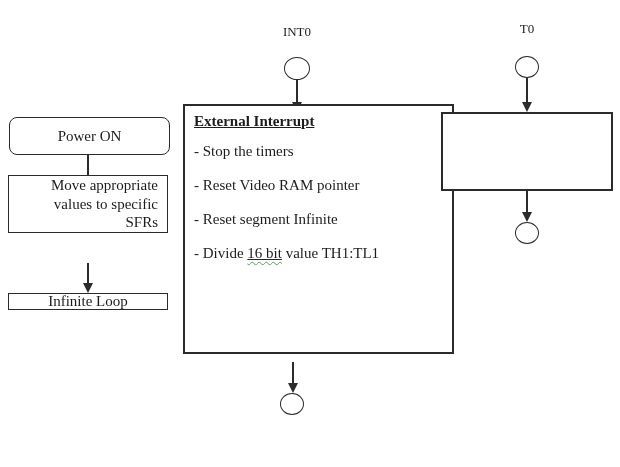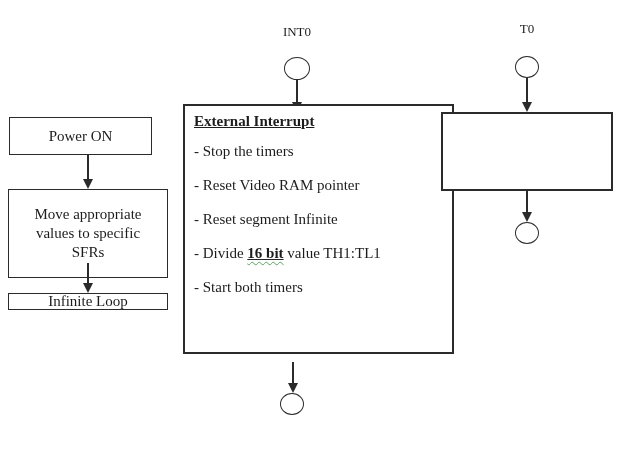--- a/index.html
+++ b/index.html
@@ -44,21 +44,21 @@
   .ext-body { padding: 5px 6px 0 9px; }
   .ext-title { margin: 0 0 10px 0; }
   .ext-item {
     line-height: 20px;
     margin: 0 0 14px 0;
     white-space: nowrap;
   }
   .timer-body { padding: 7px 6px 0 9px; }
   .timer-title { margin: 0 0 11px 0; }
   .timer-text { line-height: 20px; white-space: nowrap; }
-  .u-solid { text-decoration: underline solid #222222; font-weight: bold; }
+  .u-solid { text-decoration: underline solid #222222; }
   .u-wavy {
     text-decoration: underline wavy #58a55c 1px;
     text-underline-offset: 3px;
   }
   .entry-label {
     position: absolute;
     font-size: 13px;
     text-align: center;
     line-height: 16px;
   }
@@ -87,28 +87,28 @@
     border-left: 5px solid transparent;
     border-right: 5px solid transparent;
     border-top: 10px solid #2b2b2b;
   }
 </style>
 </head>
 <body>
 
 <div id="canvas">
 
-  <div class="box" style="left:9px; top:117px; width:143px; height:38px;">Power ON</div>
+  <div class="box" style="left:9px; top:117px; width:161px; height:38px;border-radius:8px;">Power ON</div>
 
   <div class="arrow" style="left:83px; top:155px; height:34px;">
     <div class="line"></div>
     <div class="head"></div>
   </div>
 
-  <div class="box" style="left:8px; top:189px; width:160px; height:89px;">Move appropriate values to specific SFRs</div>
+  <div class="box" style="left:8px; top:175px; width:160px; height:58px;text-align:right;">Move appropriate values to specific SFRs</div>
 
   <div class="arrow" style="left:83px; top:263px; height:30px;">
     <div class="line"></div>
     <div class="head"></div>
   </div>
 
   <div class="box" style="left:8px; top:293px; width:160px; height:17px;">Infinite Loop</div>
 
   <div class="entry-label" style="left:265px; top:24px; width:64px;">INT0</div>
 
@@ -120,21 +120,20 @@
   </div>
 
   <div class="big-box ext-body" style="left:183px; top:104px; width:271px; height:250px;">
     <div class="box-title ext-title">External Interrupt</div>
     <div class="ext-item">- Stop the timers</div>
     <div class="ext-item">- Reset Video RAM pointer</div>
     <div class="ext-item">- Reset segment Infinite</div>
     <div class="ext-item">
       <span>- Divide </span><span class="u-solid"><span class="u-wavy">16 bit</span></span><span> value TH1:TL1</span>
     </div>
-    <div class="ext-item">- Start both timers</div>
   </div>
 
   <div class="arrow" style="left:288px; top:362px; height:31px;">
     <div class="line"></div>
     <div class="head"></div>
   </div>
 
   <div class="circle" style="left:280px; top:393px; width:24px; height:22px;"></div>
 
   <div class="entry-label" style="left:497px; top:21px; width:60px;">T0</div>

